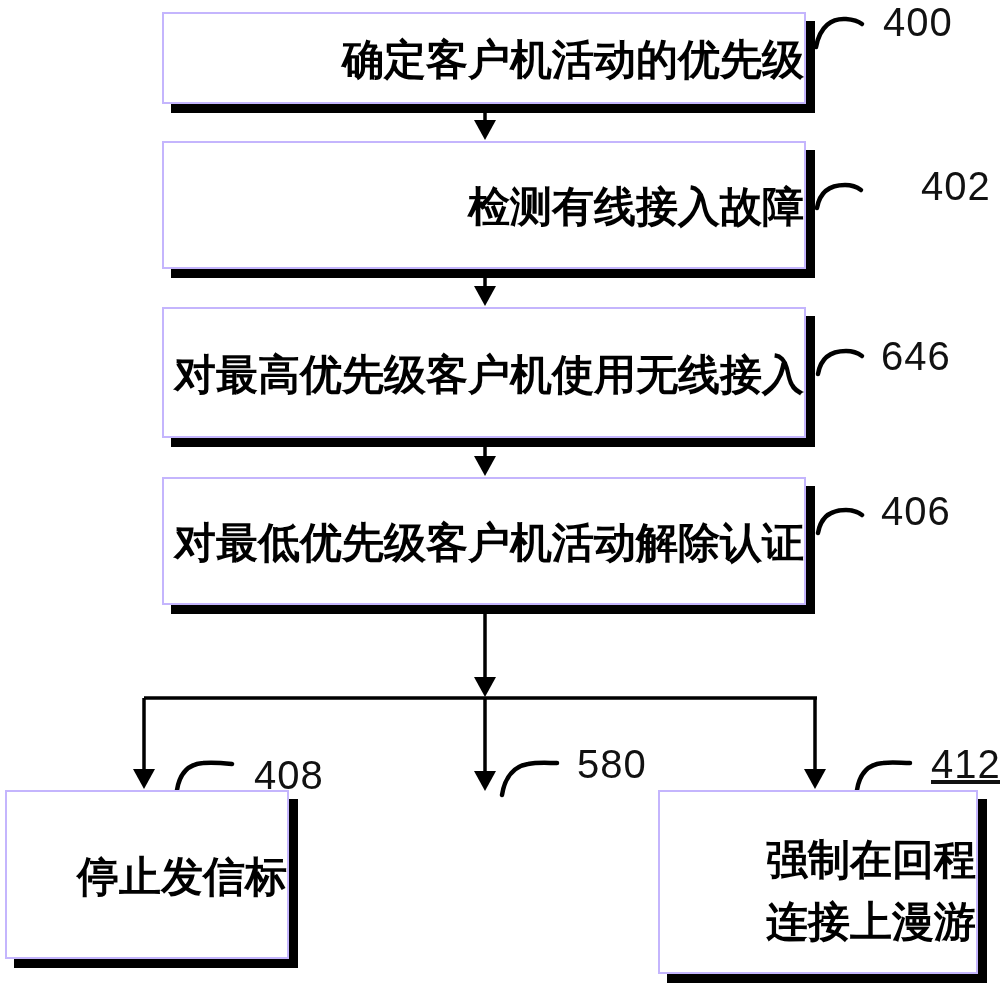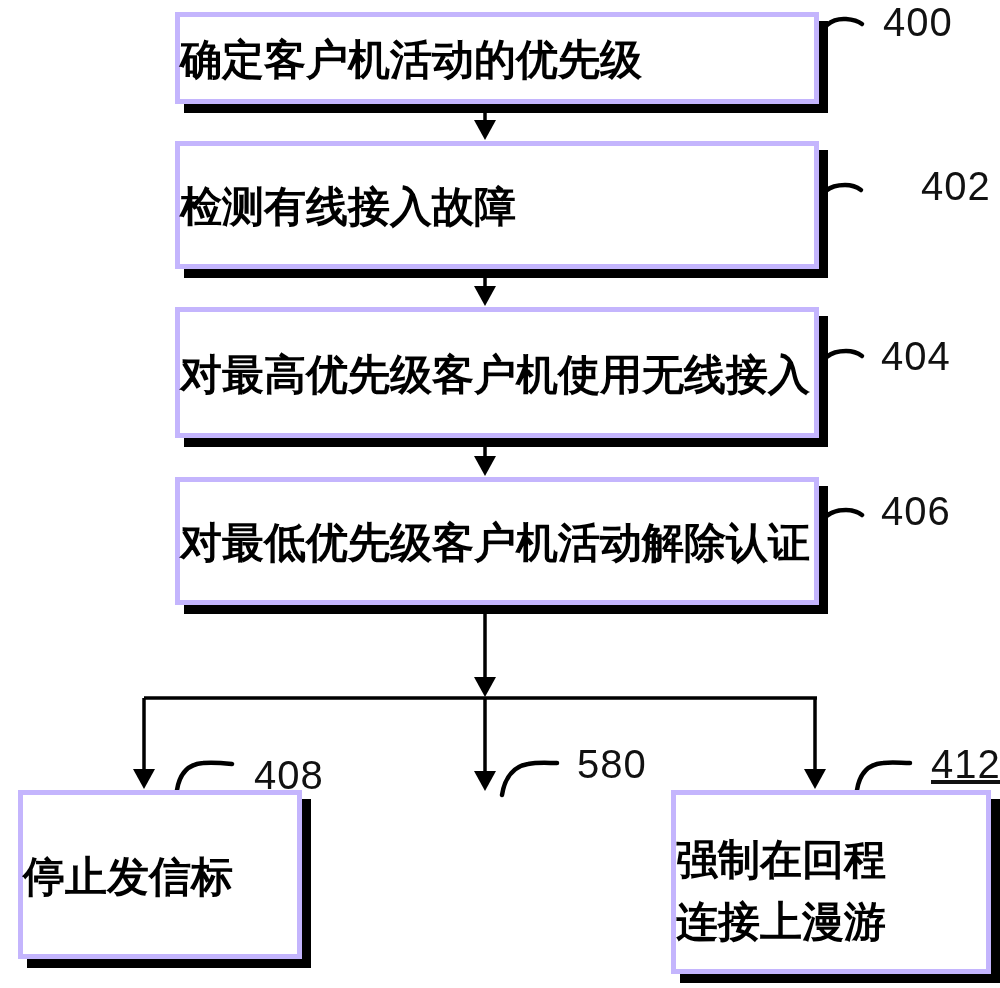--- a/index.html
+++ b/index.html
@@ -1,19 +1,19 @@
 <!DOCTYPE html>
 <html><head>
 <meta charset="utf-8">
 <style>
   html,body{margin:0;padding:0;background:#fff;}
   #stage{position:relative;width:1000px;height:988px;background:#fff;overflow:hidden;
          font-family:"Liberation Sans",sans-serif;}
-  .box{position:absolute;background:#fff;border:5px solid #c4b5fd;box-shadow:9px 9px 0 #000;
-       display:flex;align-items:center;justify-content:flex-start;box-sizing:border-box;margin-left:13px;}
+  .box{position:absolute;background:#fff;border:2px solid #c4b5fd;box-shadow:9px 9px 0 #000;
+       display:flex;align-items:center;justify-content:flex-end;box-sizing:border-box;}
   .box .txt{font-size:42px;font-weight:bold;color:#000;text-align:center;white-space:pre;
             line-height:62px;position:relative;top:2px;}
   .num{position:absolute;font-size:40px;color:#111;line-height:1;letter-spacing:1px;
        font-family:"Liberation Sans",sans-serif;}
   svg#conn{position:absolute;left:0;top:0;}
 </style>
 </head>
 <body>
 
 <div id="stage">
@@ -76,19 +76,19 @@
   <div class="box" style="left:5px;top:790px;width:284px;height:169px;">
     <span class="txt">停止发信标</span>
   </div>
   <div class="box" style="left:658px;top:790px;width:320px;height:184px;">
     <span class="txt" style="top:9px;">强制在回程
 连接上漫游</span>
   </div>
 
   <div class="num" style="left:883px;top:2px;">400</div>
   <div class="num" style="left:881px;top:166px;margin-left:40px;">402</div>
-  <div class="num" style="left:881px;top:336px;">404</div>
+  <div class="num" style="left:881px;top:336px;">646</div>
   <div class="num" style="left:881px;top:491px;">406</div>
   <div class="num" style="left:254px;top:744px;margin-top:11px;">408</div>
   <div class="num" style="left:577px;top:744px;">580</div>
   <div class="num" style="left:931px;top:744px;text-decoration:underline;">412</div>
 
 </div>
 
 </body></html>

